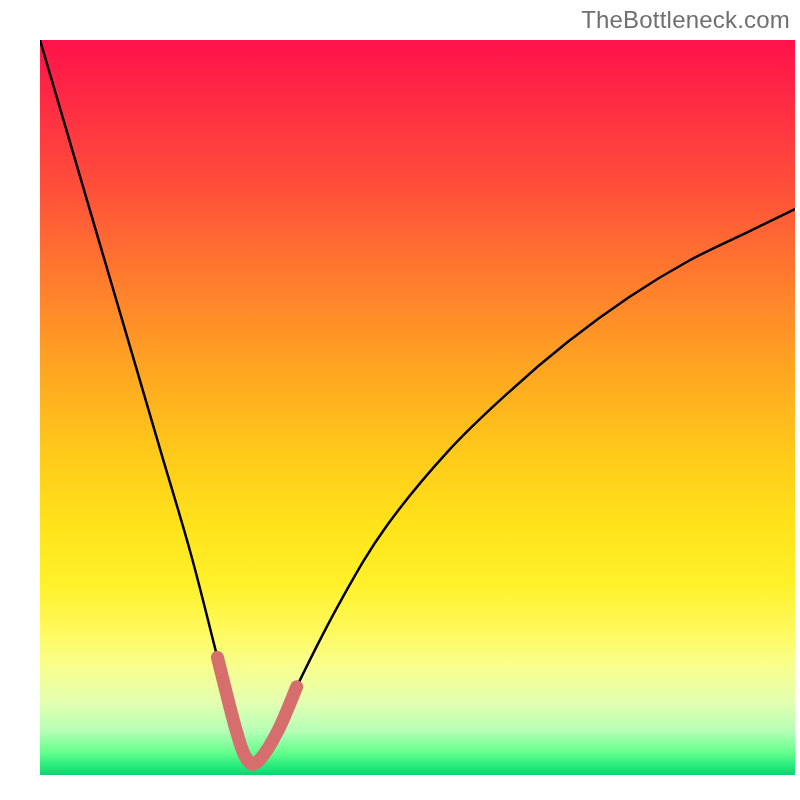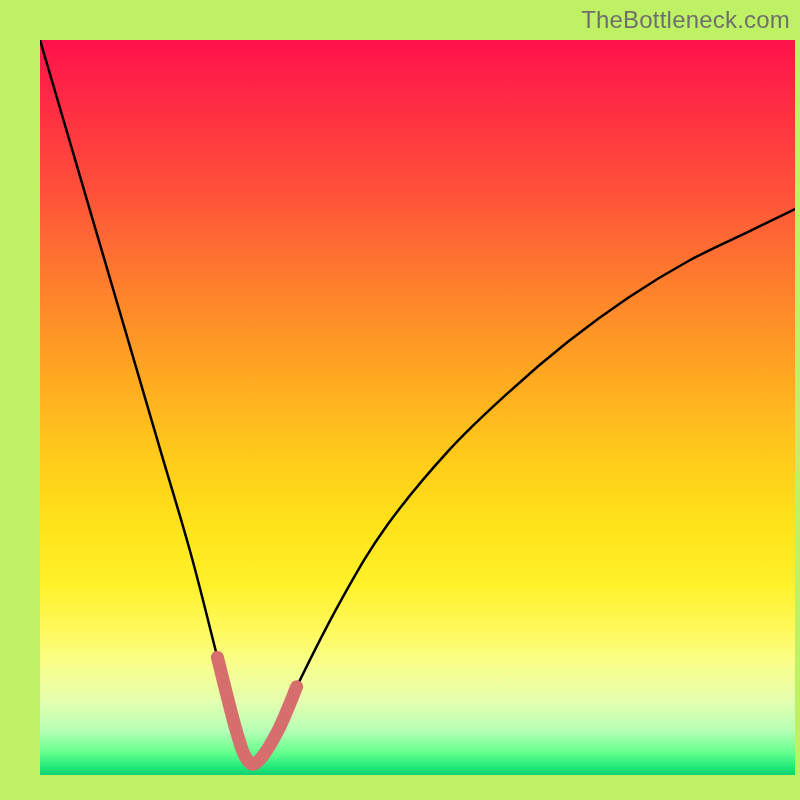--- a/index.html
+++ b/index.html
@@ -8,21 +8,21 @@
     width: 800px;
     height: 800px;
     background: #000;
     overflow: hidden;
     font-family: Arial, Helvetica, sans-serif;
   }
   .stage {
     position: relative;
     width: 800px;
     height: 800px;
-    background: #bef264;
+    background: #ffffff;
   }
   .plot-area {
     position: absolute;
     left: 40px;
     top: 40px;
     width: 755px;
     height: 735px;
     background: linear-gradient(to bottom,
       #ff124b 0%,
       #ff2a44 8%,

